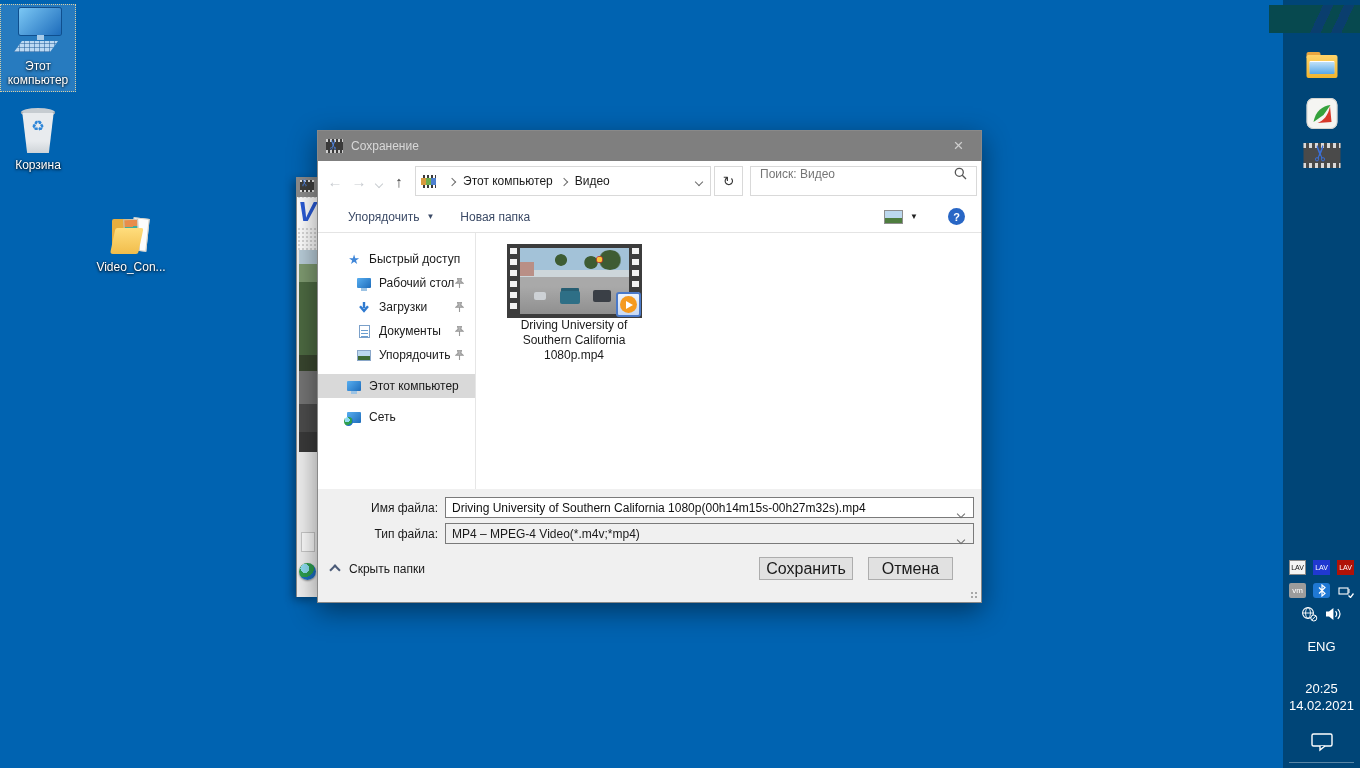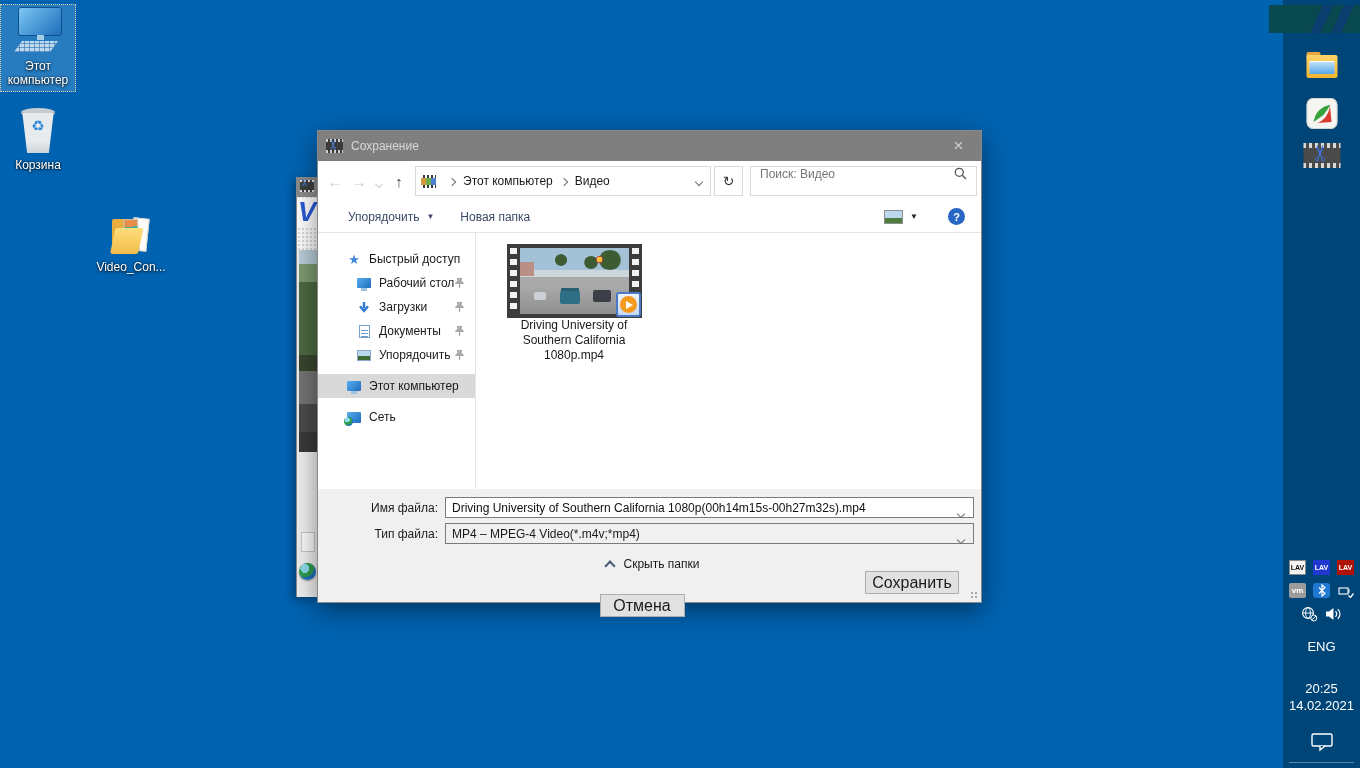--- a/index.html
+++ b/index.html
@@ -157,21 +157,21 @@
   .fcaption { margin-top:0; line-height:15px; }
 
   .bottom { height:113px; background:#f0f0f0; padding:8px 7px 0 0; flex:0 0 auto; position:relative; }
   .frow { display:flex; align-items:center; margin-bottom:5px; }
   .flabel { width:120px; text-align:right; margin-right:7px; flex:0 0 auto; }
   .combo { flex:1; height:21px; border:1px solid #7a7a7a; background:#fff; display:flex; align-items:center;
     padding:0 24px 0 6px; position:relative; }
   .combo input { border:none; outline:none; flex:1; font-size:12px; font-family:inherit; color:#111; background:transparent; }
   .combo.gray { background:#f0f0f0; }
   .combo .arr { position:absolute; right:9px; top:8px; }
-  .dfooter { display:flex; align-items:center; margin-top:13px; padding-left:13px;flex-direction:column; }
+  .dfooter { display:flex; align-items:center; margin-top:13px; padding-left:13px; }
   .hidefolders { display:flex; align-items:center; }
   .hf-chev { width:8px; height:8px; border-right:2px solid #4a5a77; border-bottom:2px solid #4a5a77;
     transform:rotate(225deg); margin:3px 10px 0 0; }
   .btn { height:23px; background:#e1e1e1; border:1px solid #adadad; font-size:16px; font-family:inherit;
     display:flex; align-items:center; justify-content:center; }
   .btn.save { width:94px; margin-left:auto; margin-right:15px; }
   .btn.cancel { width:85px; margin-right:21px; }
   .grip { position:absolute; right:2px; bottom:2px; width:9px; height:9px;
     background:radial-gradient(circle,#a8a8a8 1px,transparent 1.4px); background-size:4px 4px; }
 
@@ -188,21 +188,21 @@
     display:flex; align-items:center; justify-content:center; }
   .tb-cutter { top:143px; width:37px; height:25px; background:#4a4a4a;
     background-image:repeating-linear-gradient(90deg,#d9d9d9 0 3px,transparent 3px 6px),
                      repeating-linear-gradient(90deg,#d9d9d9 0 3px,transparent 3px 6px);
     background-size:100% 5px,100% 5px; background-position:top,bottom; background-repeat:no-repeat; }
   .tb-cutter .sc { position:absolute; left:8px; top:-3px; font-size:22px; color:#3a6fd8; transform:rotate(-90deg); }
 
   .tray { position:absolute; left:0; right:0; top:560px; }
   .trow { display:flex; justify-content:center; gap:7px; margin-bottom:8px; align-items:center; }
   .tico { width:17px; height:15px; display:flex; align-items:center; justify-content:center;
-    font-size:7px; font-weight:bold; letter-spacing:0; }
+    font-size:7px; font-weight:normal; letter-spacing:0; }
   .lav-w { background:#f4f4f4; color:#111; border:1px solid #888; }
   .lav-b { background:#2038d0; color:#fff; }
   .lav-r { background:#b01207; color:#fff; }
   .vm { background:#9c9c9c; color:#fff; font-size:8px; border-radius:2px; }
   .bt { background:#1f78d4; border-radius:3px; }
   .tray-text { color:#fff; font-size:13px; text-align:center; }
   .lang { margin:18px 0 0; }
   .clock { position:absolute; left:0; right:0; top:120px; }
   .clock div { line-height:17px; }
   .ac-btn { position:absolute; left:50%; transform:translateX(-50%); top:172px; }

